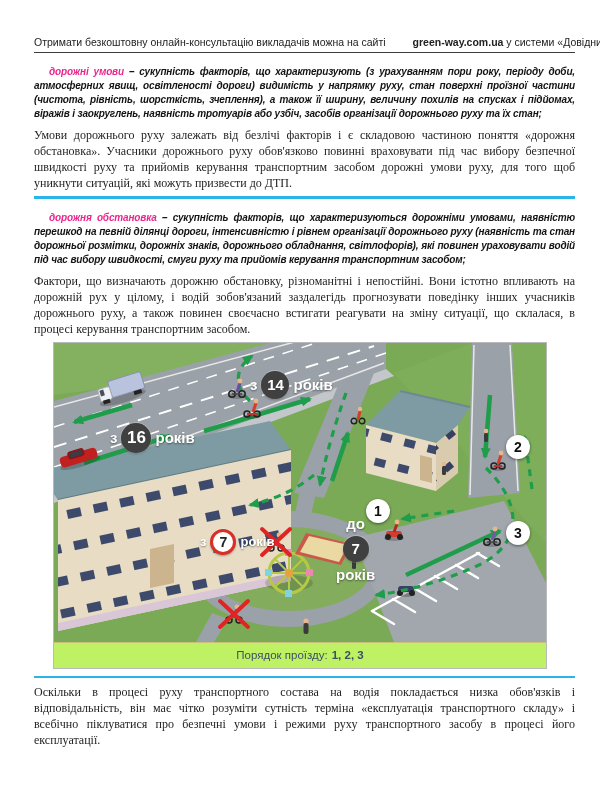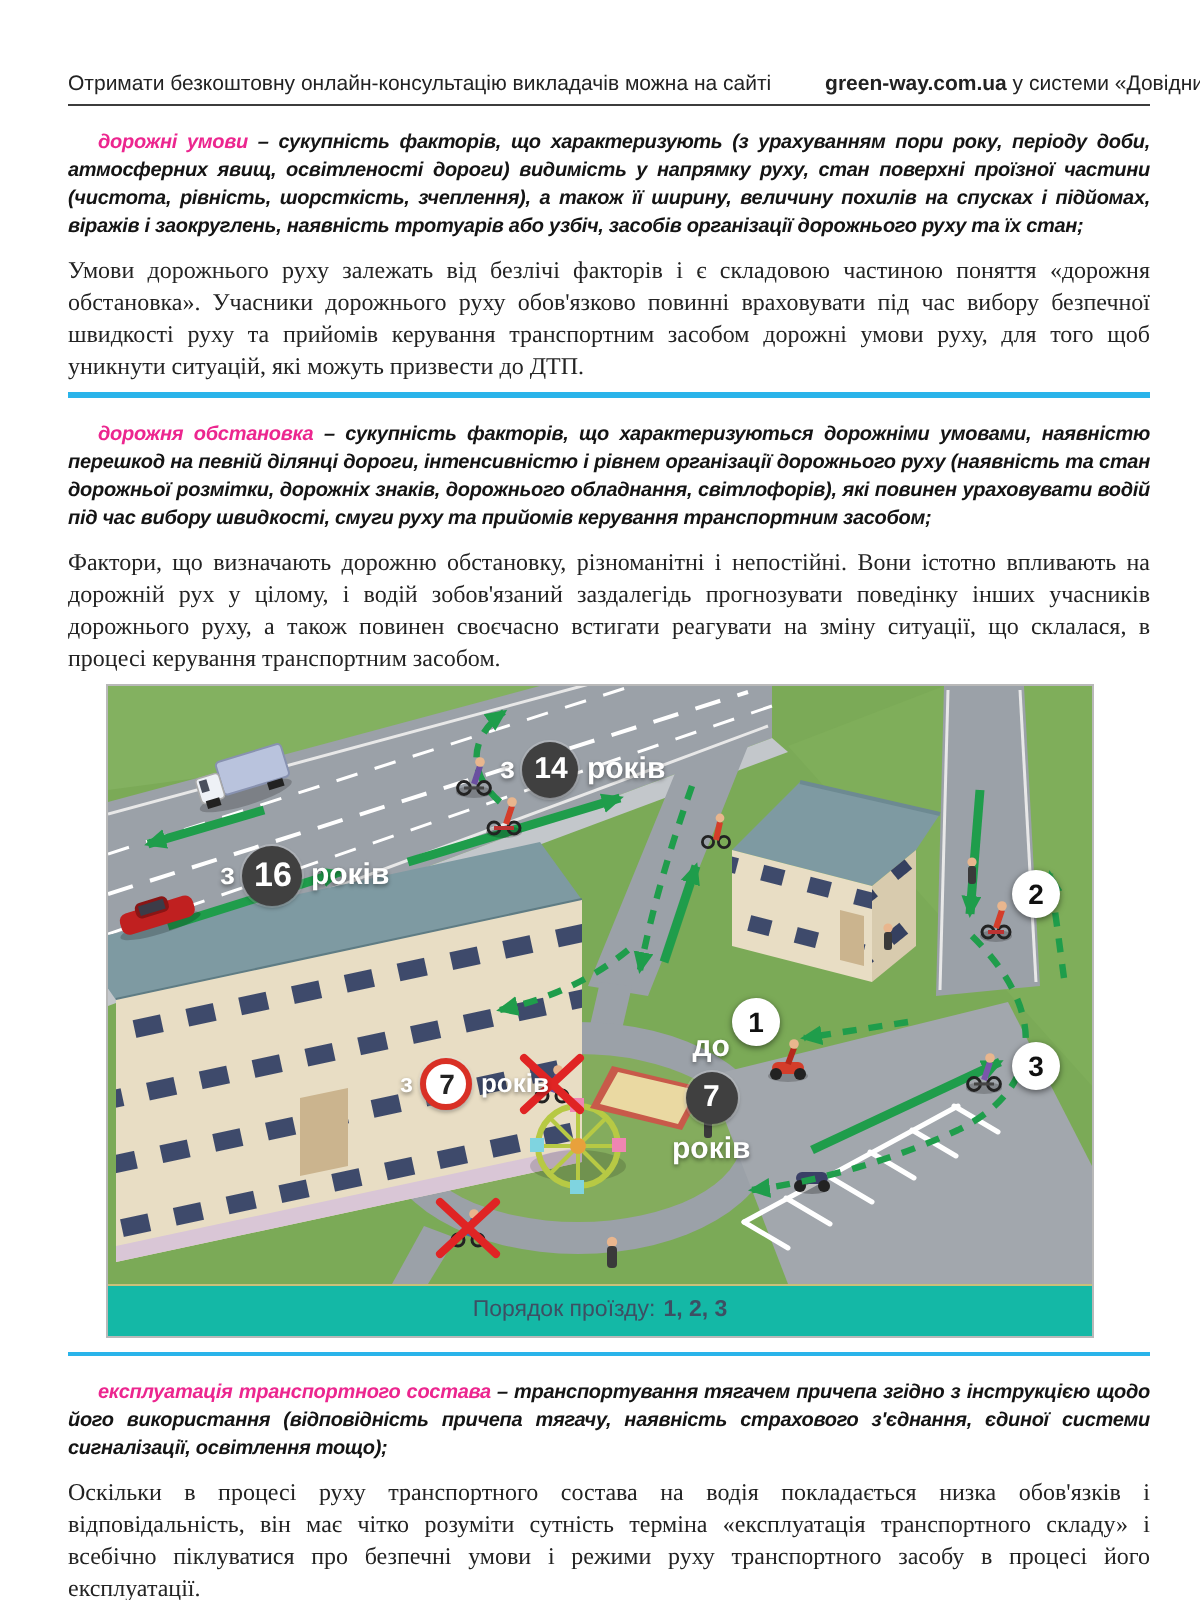--- a/index.html
+++ b/index.html
@@ -39,21 +39,21 @@
   .rule{height:2.5px;background:#2ab4ea;margin:5px 25px 0 34px;}
 
   
   .figure{
     width:492px;margin:5px auto 0 auto;
     border:1px solid #b9b9b9;background:#fff;
   }
   .scene{position:relative;width:492px;height:299px;overflow:hidden;background:#7baa57;}
   .scene svg{display:block;}
   .fig-caption{
-    height:25px;background:#14b8a6;border-top:1px solid #c9c07a;
+    height:25px;background:#bef264;border-top:1px solid #c9c07a;
     display:flex;align-items:center;justify-content:center;
     font-size:11.5px;color:#3d4f63;
   }
   .fig-caption b{margin-left:4px;font-weight:bold;}
 
   
   .age{
     position:absolute;display:flex;align-items:center;gap:4px;
     color:#fff;font-weight:bold;font-size:15px;
     text-shadow:0 1px 2px rgba(0,0,0,.45);white-space:nowrap;
@@ -366,17 +366,16 @@
     </div>
 
     <div class="fig-caption">
       <span>Порядок проїзду:</span>
       <b>1, 2, 3</b>
     </div>
   </div>
 
   <div class="rule" style="margin-top:7px;"></div>
 
-  <p class="def"><span class="term">експлуатація транспортного состава</span><span> – транспортування тягачем причепа згідно з інструкцією щодо його використання (відповідність причепа тягачу, наявність страхового з'єднання, єдиної системи сигналізації, освітлення тощо);</span></p>
 
   <p class="ser">Оскільки в процесі руху транспортного состава на водія покладається низка обов'язків і відповідальність, він має чітко розуміти сутність терміна «експлуатація транспортного складу» і всебічно піклуватися про безпечні умови і режими руху транспортного засобу в процесі його експлуатації.</p>
 
 </div>
 
 </body></html>

